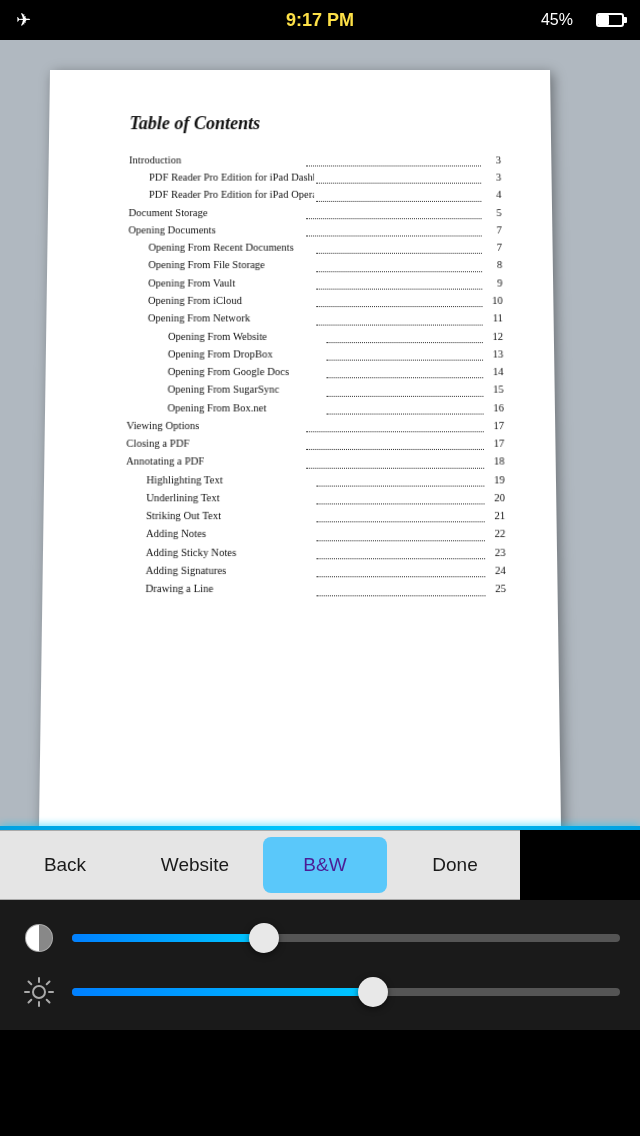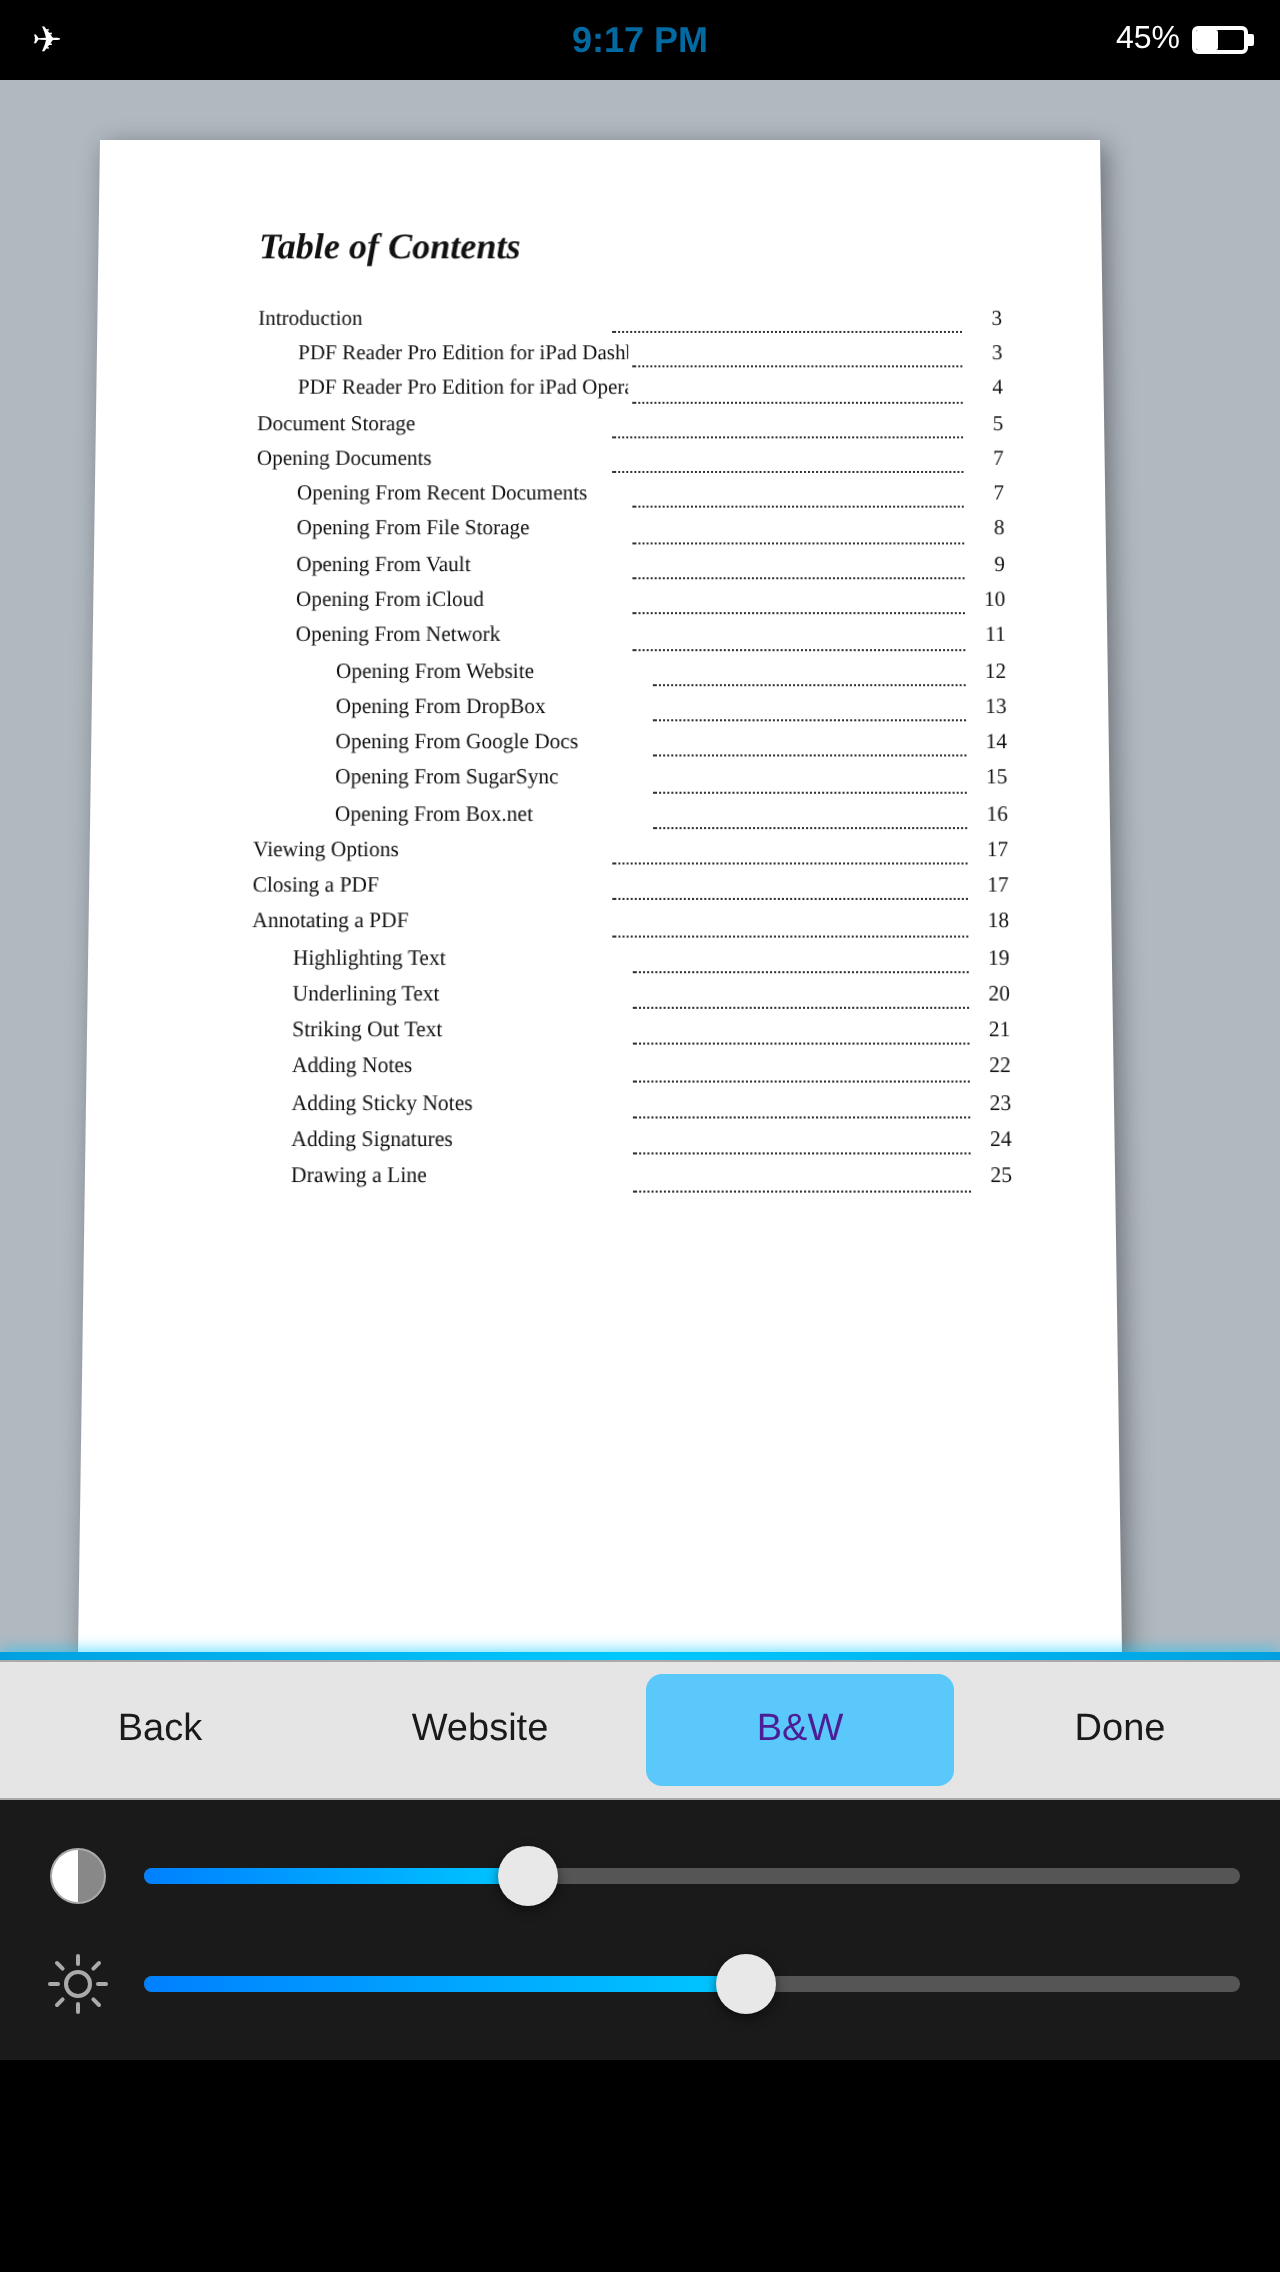--- a/index.html
+++ b/index.html
@@ -24,31 +24,31 @@
       padding: 0 16px;
       position: relative;
       z-index: 10;
     }
     .status-left {
       display: flex;
       align-items: center;
       gap: 6px;
     }
     .status-time {
-      color: #0369a1;
+      color: #fde047;
       font-size: 18px;
       font-weight: 600;
       position: absolute;
       left: 50%;
       transform: translateX(-50%);
     }
     .status-right {
       display: flex;
       align-items: center;
-      gap: 6px;
+      gap: 23px;
       margin-left: auto;
     }
     .battery-pct {
       color: #fff;
       font-size: 16px;
       font-weight: 500;
     }
     .battery-icon {
       width: 28px;
       height: 14px;
@@ -155,21 +155,21 @@
       left: 0;
       width: 100%;
       height: 4px;
       background: linear-gradient(to right, #00a0e0, #00c8ff, #00a0e0);
       box-shadow: 0 0 8px #00c8ff;
       z-index: 5;
     }
 
     
     .toolbar {
-      width: 640px;
+      width: 520px;
       height: 70px;
       background: #e5e5e5;
       border-top: 1px solid #aaa;
       border-bottom: 1px solid #aaa;
       display: flex;
       align-items: center;
       justify-content: space-between;
     }
     .toolbar-btn {
       flex: 1;

